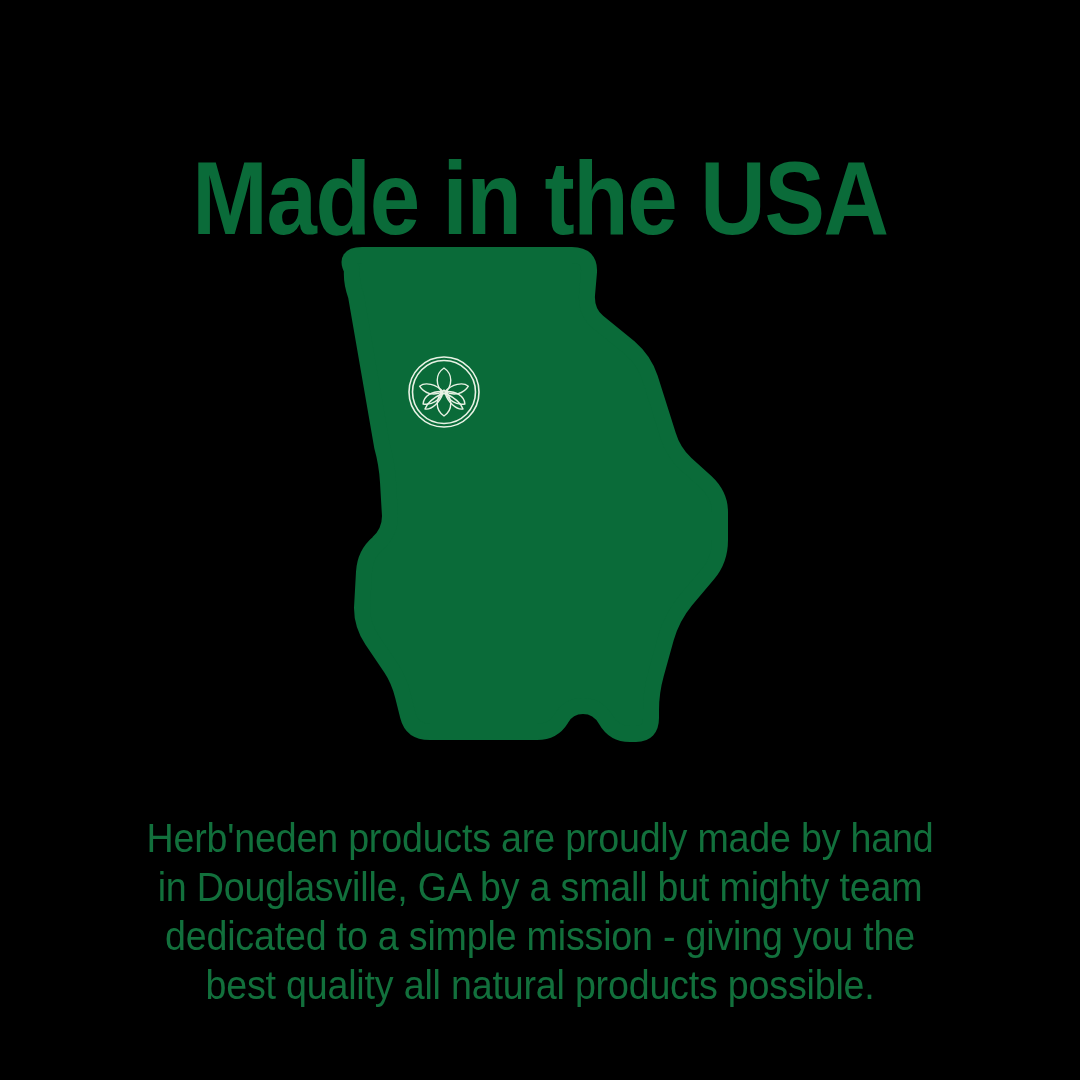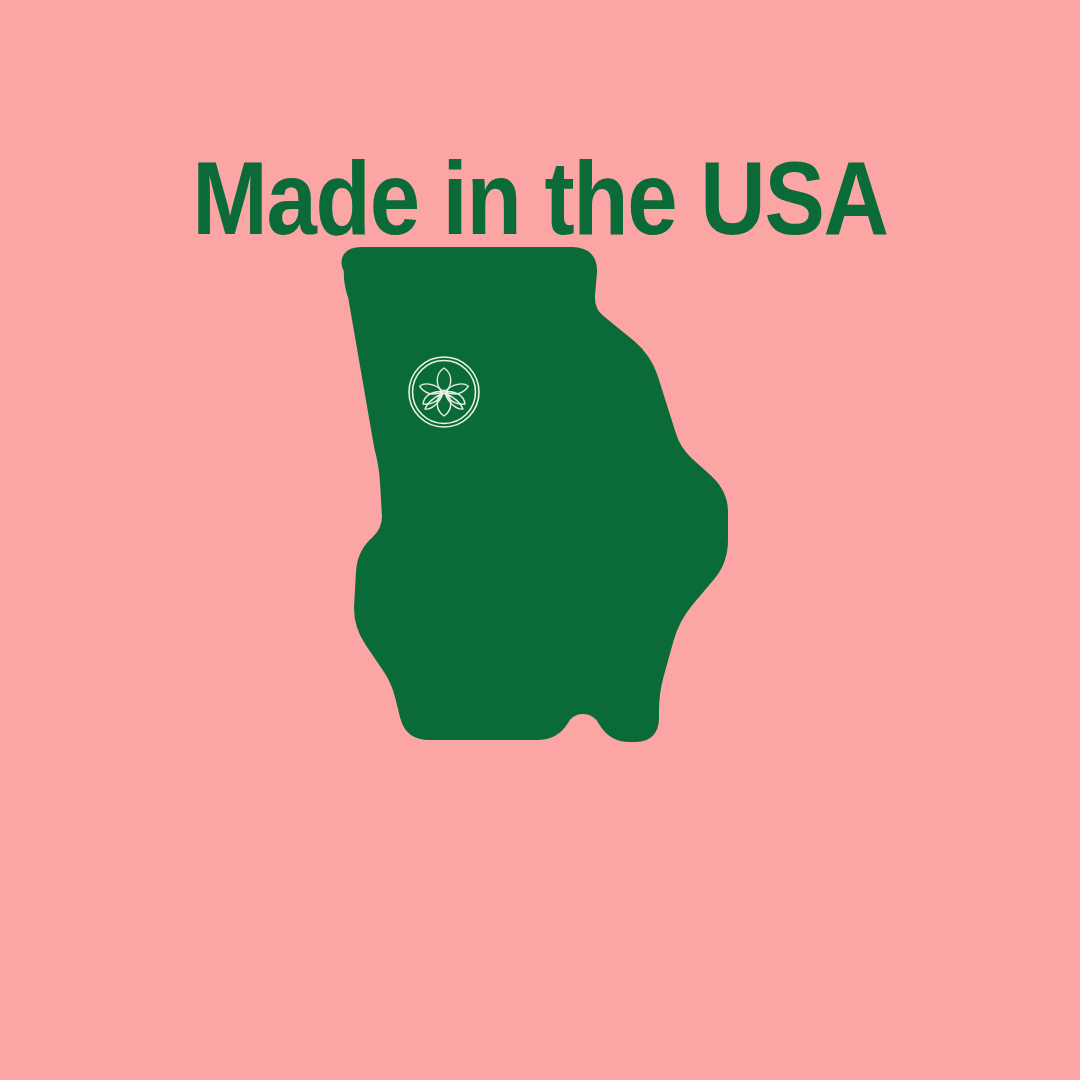--- a/index.html
+++ b/index.html
@@ -10,21 +10,21 @@
     width: 1080px;
     height: 1080px;
     background: #f2e4c3;
     font-family: "Liberation Sans", sans-serif;
     overflow: hidden;
   }
   .poster {
     position: relative;
     width: 1080px;
     height: 1080px;
-    background: #fca5a5;
+    background: #000000;
     box-sizing: border-box;
   }
 
   
   .headline {
     position: absolute;
     top: 78px;
     left: 0;
     width: 1080px;
     text-align: center;
@@ -139,14 +139,20 @@
           <path d="M -1 0 C -10 -5 -21 -4 -25 2 C -18 8 -8 7 -1 0 Z" transform="rotate(18)"></path>
           <path d="M 1 0 C 10 -5 21 -4 25 2 C 18 8 8 7 1 0 Z" transform="rotate(-18)"></path>
 
           <path d="M -1 1 C -9 5 -17 10 -19 17 C -12 18 -4 10 -1 1 Z"></path>
           <path d="M 1 1 C 9 5 17 10 19 17 C 12 18 4 10 1 1 Z"></path>
         </g>
       </g>
     </svg>
   </div>
 
+  <div class="body-copy">
+    <span class="line">Herb'neden products are proudly made by hand</span>
+    <span class="line">in Douglasville, GA by a small but mighty team</span>
+    <span class="line">dedicated to a simple mission - giving you the</span>
+    <span class="line">best quality all natural products possible.</span>
+  </div>
 
 </div>
 
 </body></html>

